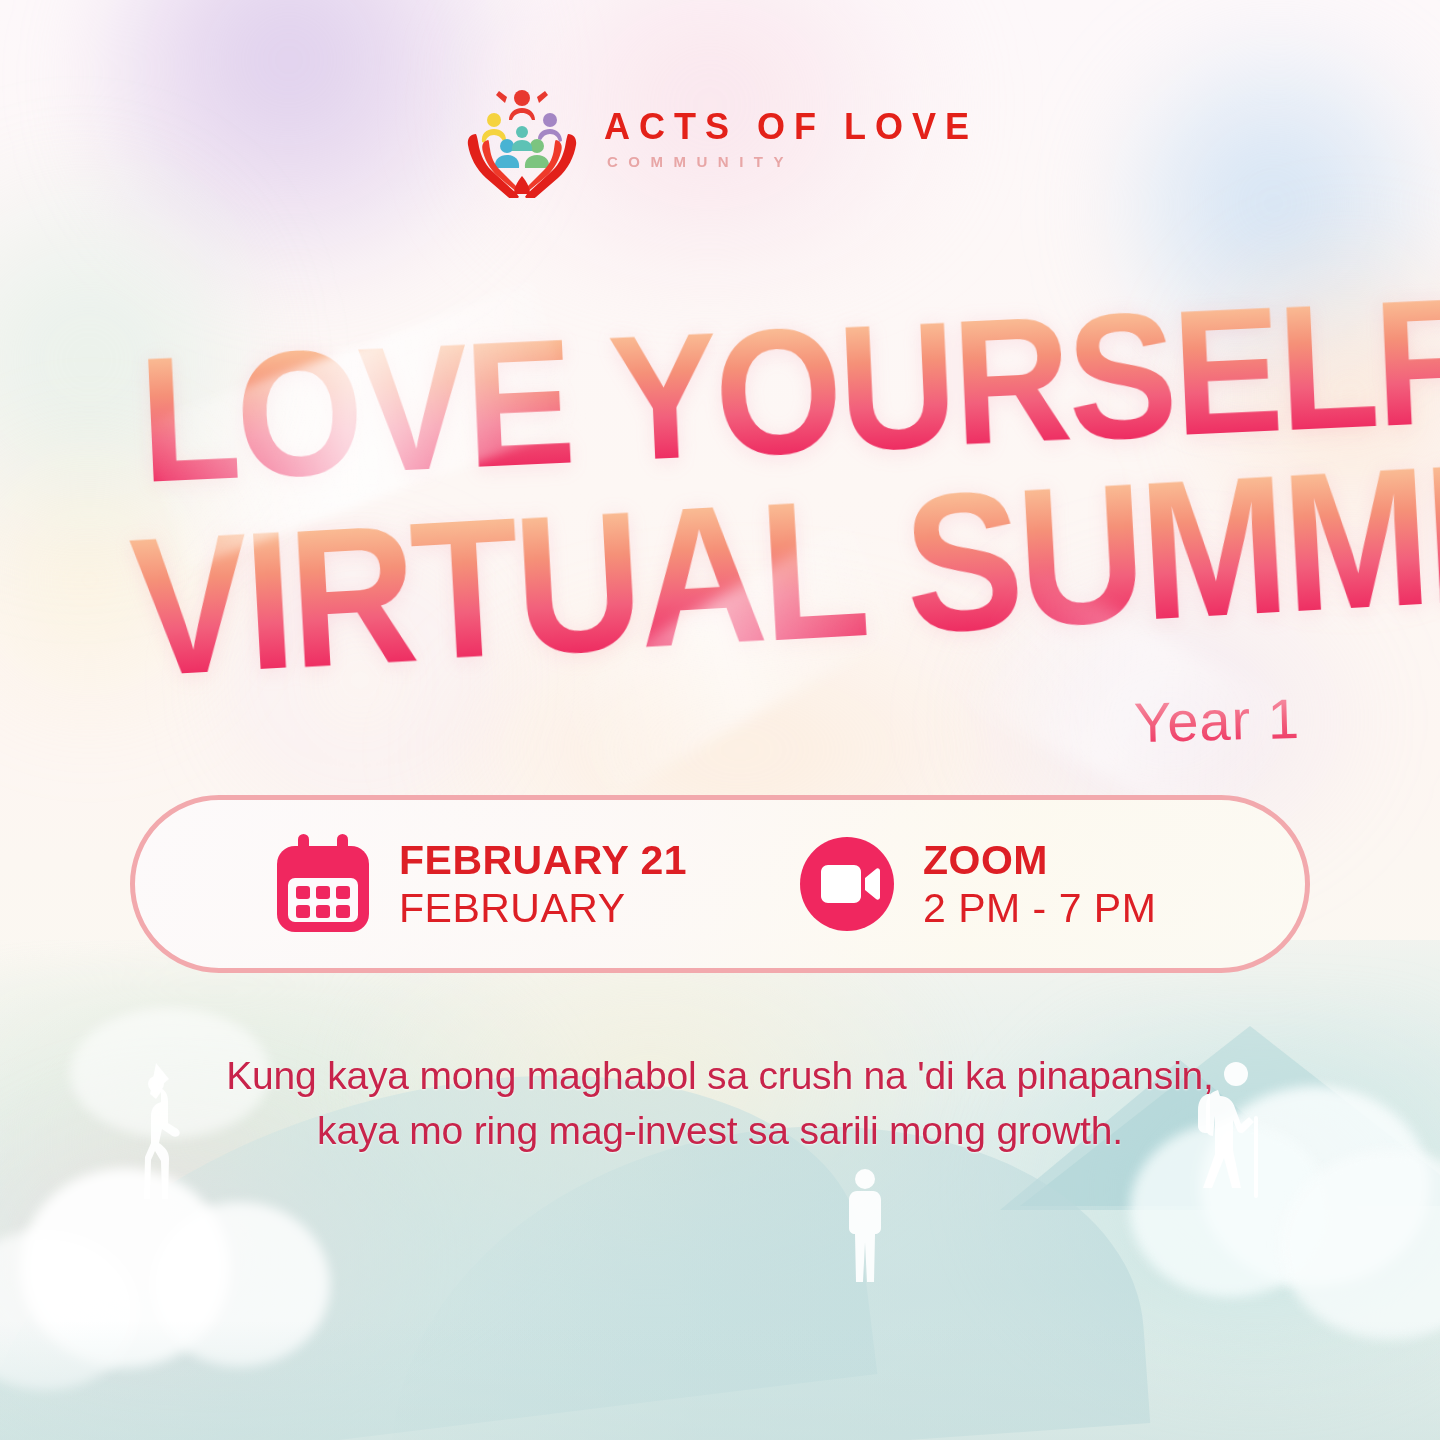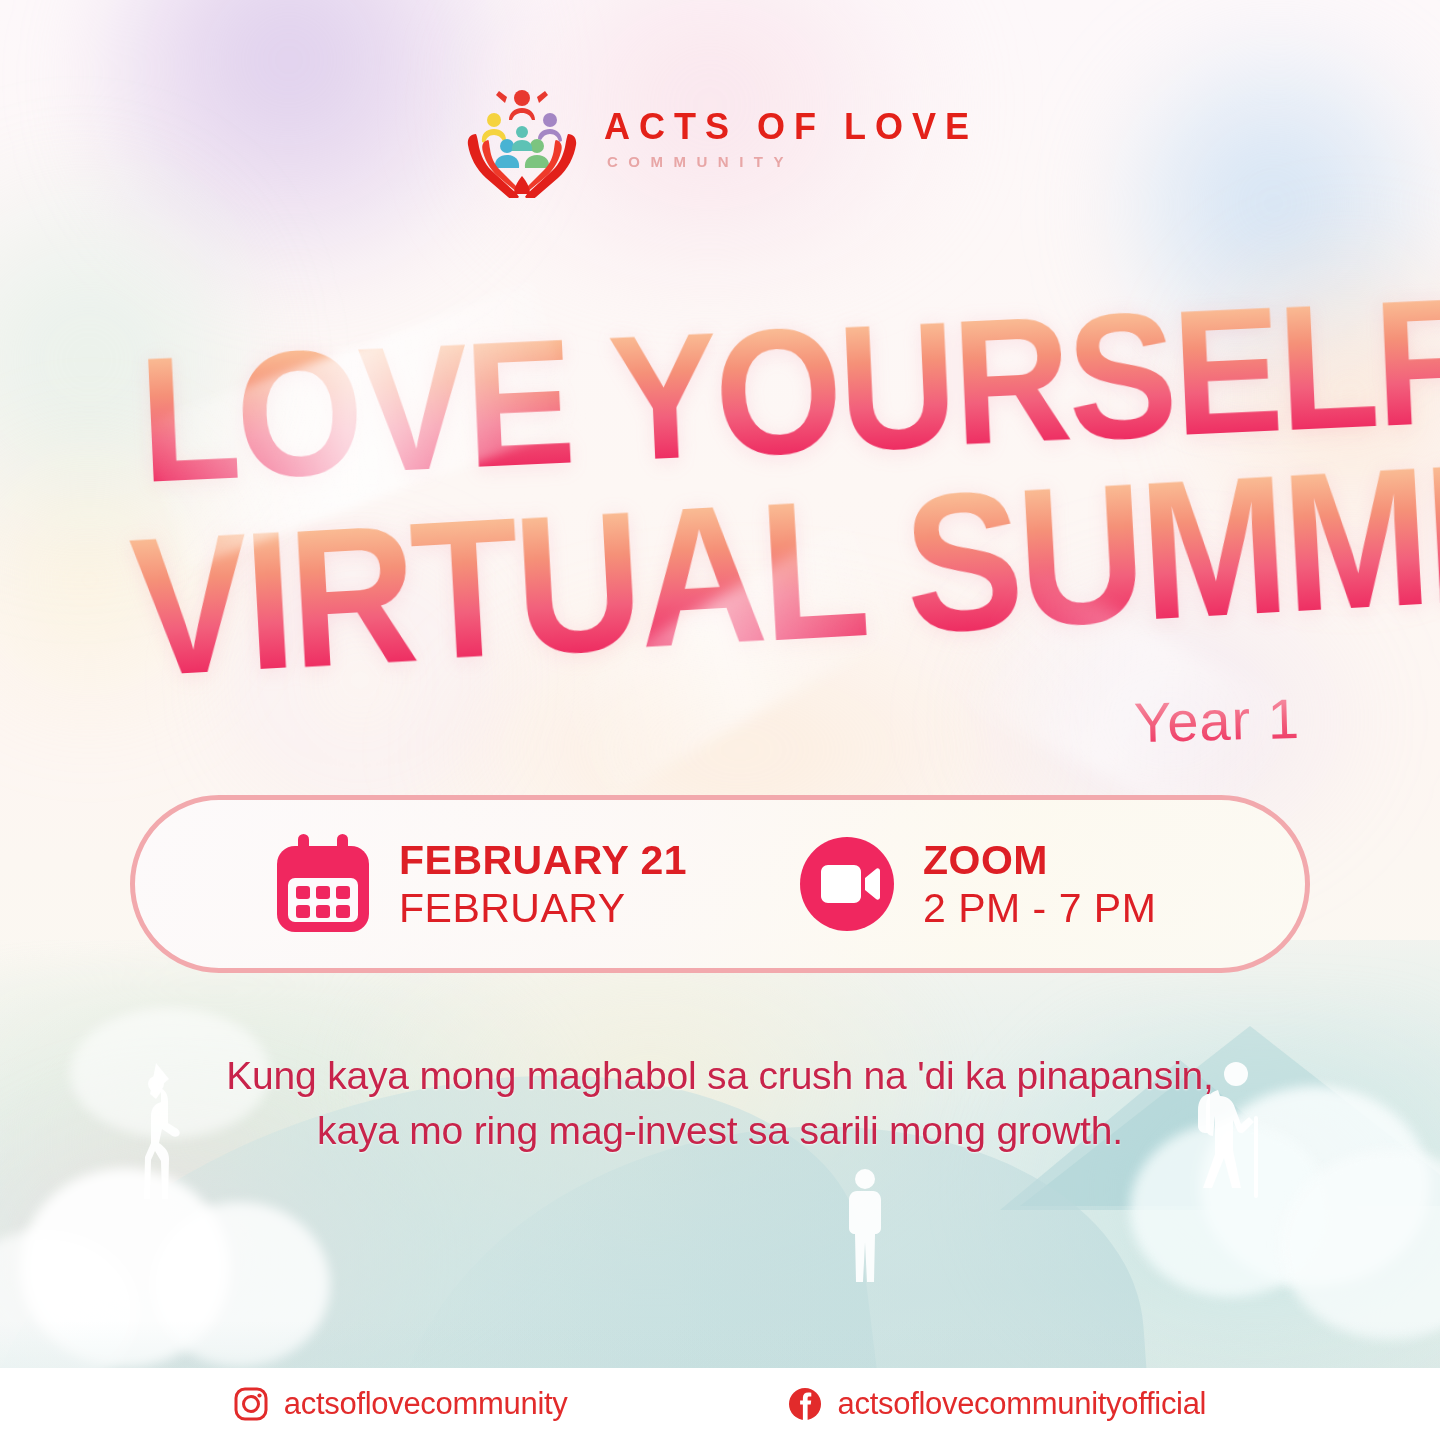--- a/index.html
+++ b/index.html
@@ -291,31 +291,14 @@
     </div>
 
   </div>
 
   <div class="tagline">
     <div>Kung kaya mong maghabol sa crush na 'di ka pinapansin,</div>
     <div>kaya mo ring mag-invest sa sarili mong growth.</div>
   </div>
 
 
-  <div class="footer">
-    <div class="social">
-      <svg viewBox="0 0 34 34">
-        <rect x="2" y="2" width="30" height="30" rx="9" fill="none" stroke="#e22b2b" stroke-width="3"></rect>
-        <circle cx="17" cy="17" r="7.5" fill="none" stroke="#e22b2b" stroke-width="3"></circle>
-        <circle cx="25.5" cy="8.5" r="2.1" fill="#e22b2b"></circle>
-      </svg>
-      <span class="social-handle">actsoflovecommunity</span>
-    </div>
-    <div class="social">
-      <svg viewBox="0 0 34 34">
-        <circle cx="17" cy="17" r="16" fill="#e22b2b"></circle>
-        <path d="M19.6 17.6 h3.1 l.5 -4.1 h-3.6 v-2.3 c0 -1.1 .4 -1.7 1.8 -1.7 h1.9 V5.8 c-.9 -.1 -2 -.2 -3.1 -.2 -3.3 0 -5.3 1.8 -5.3 5.1 v2.8 h-2.8 v4.1 h2.8 V33 h4.7z" fill="#fff"></path>
-      </svg>
-      <span class="social-handle">actsoflovecommunityofficial</span>
-    </div>
-  </div>
 
 </div>
 
 </body></html>

